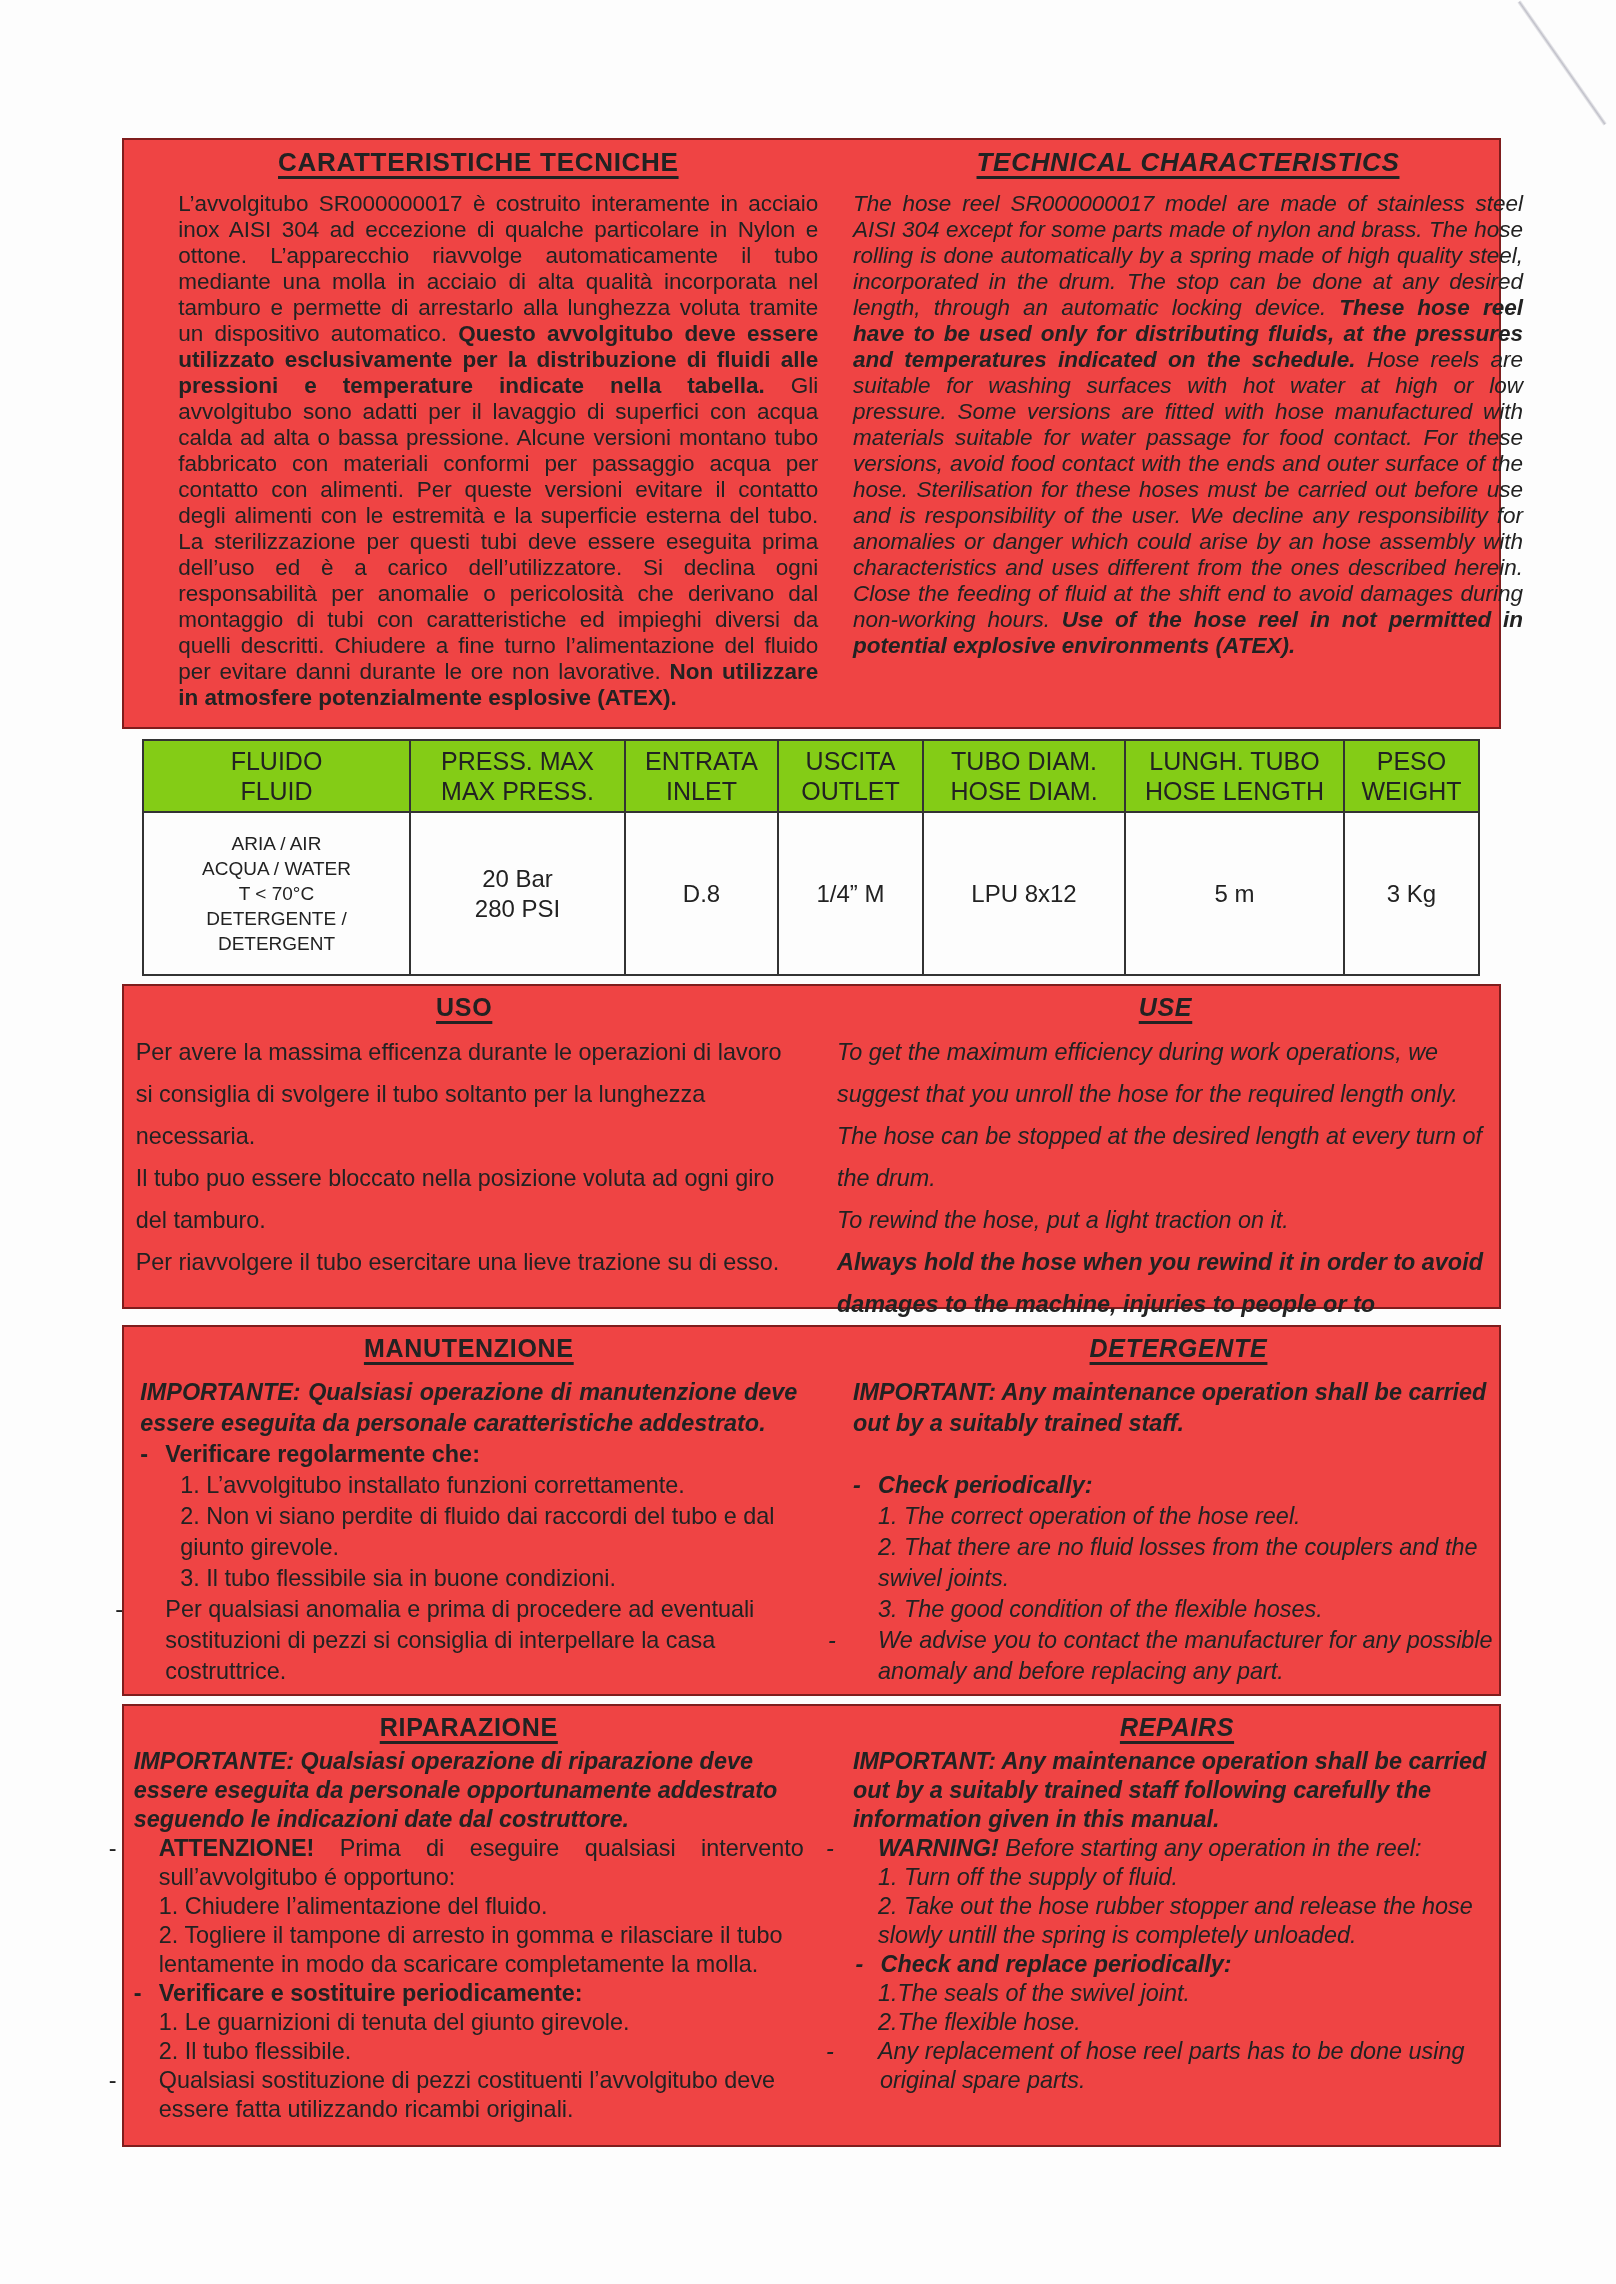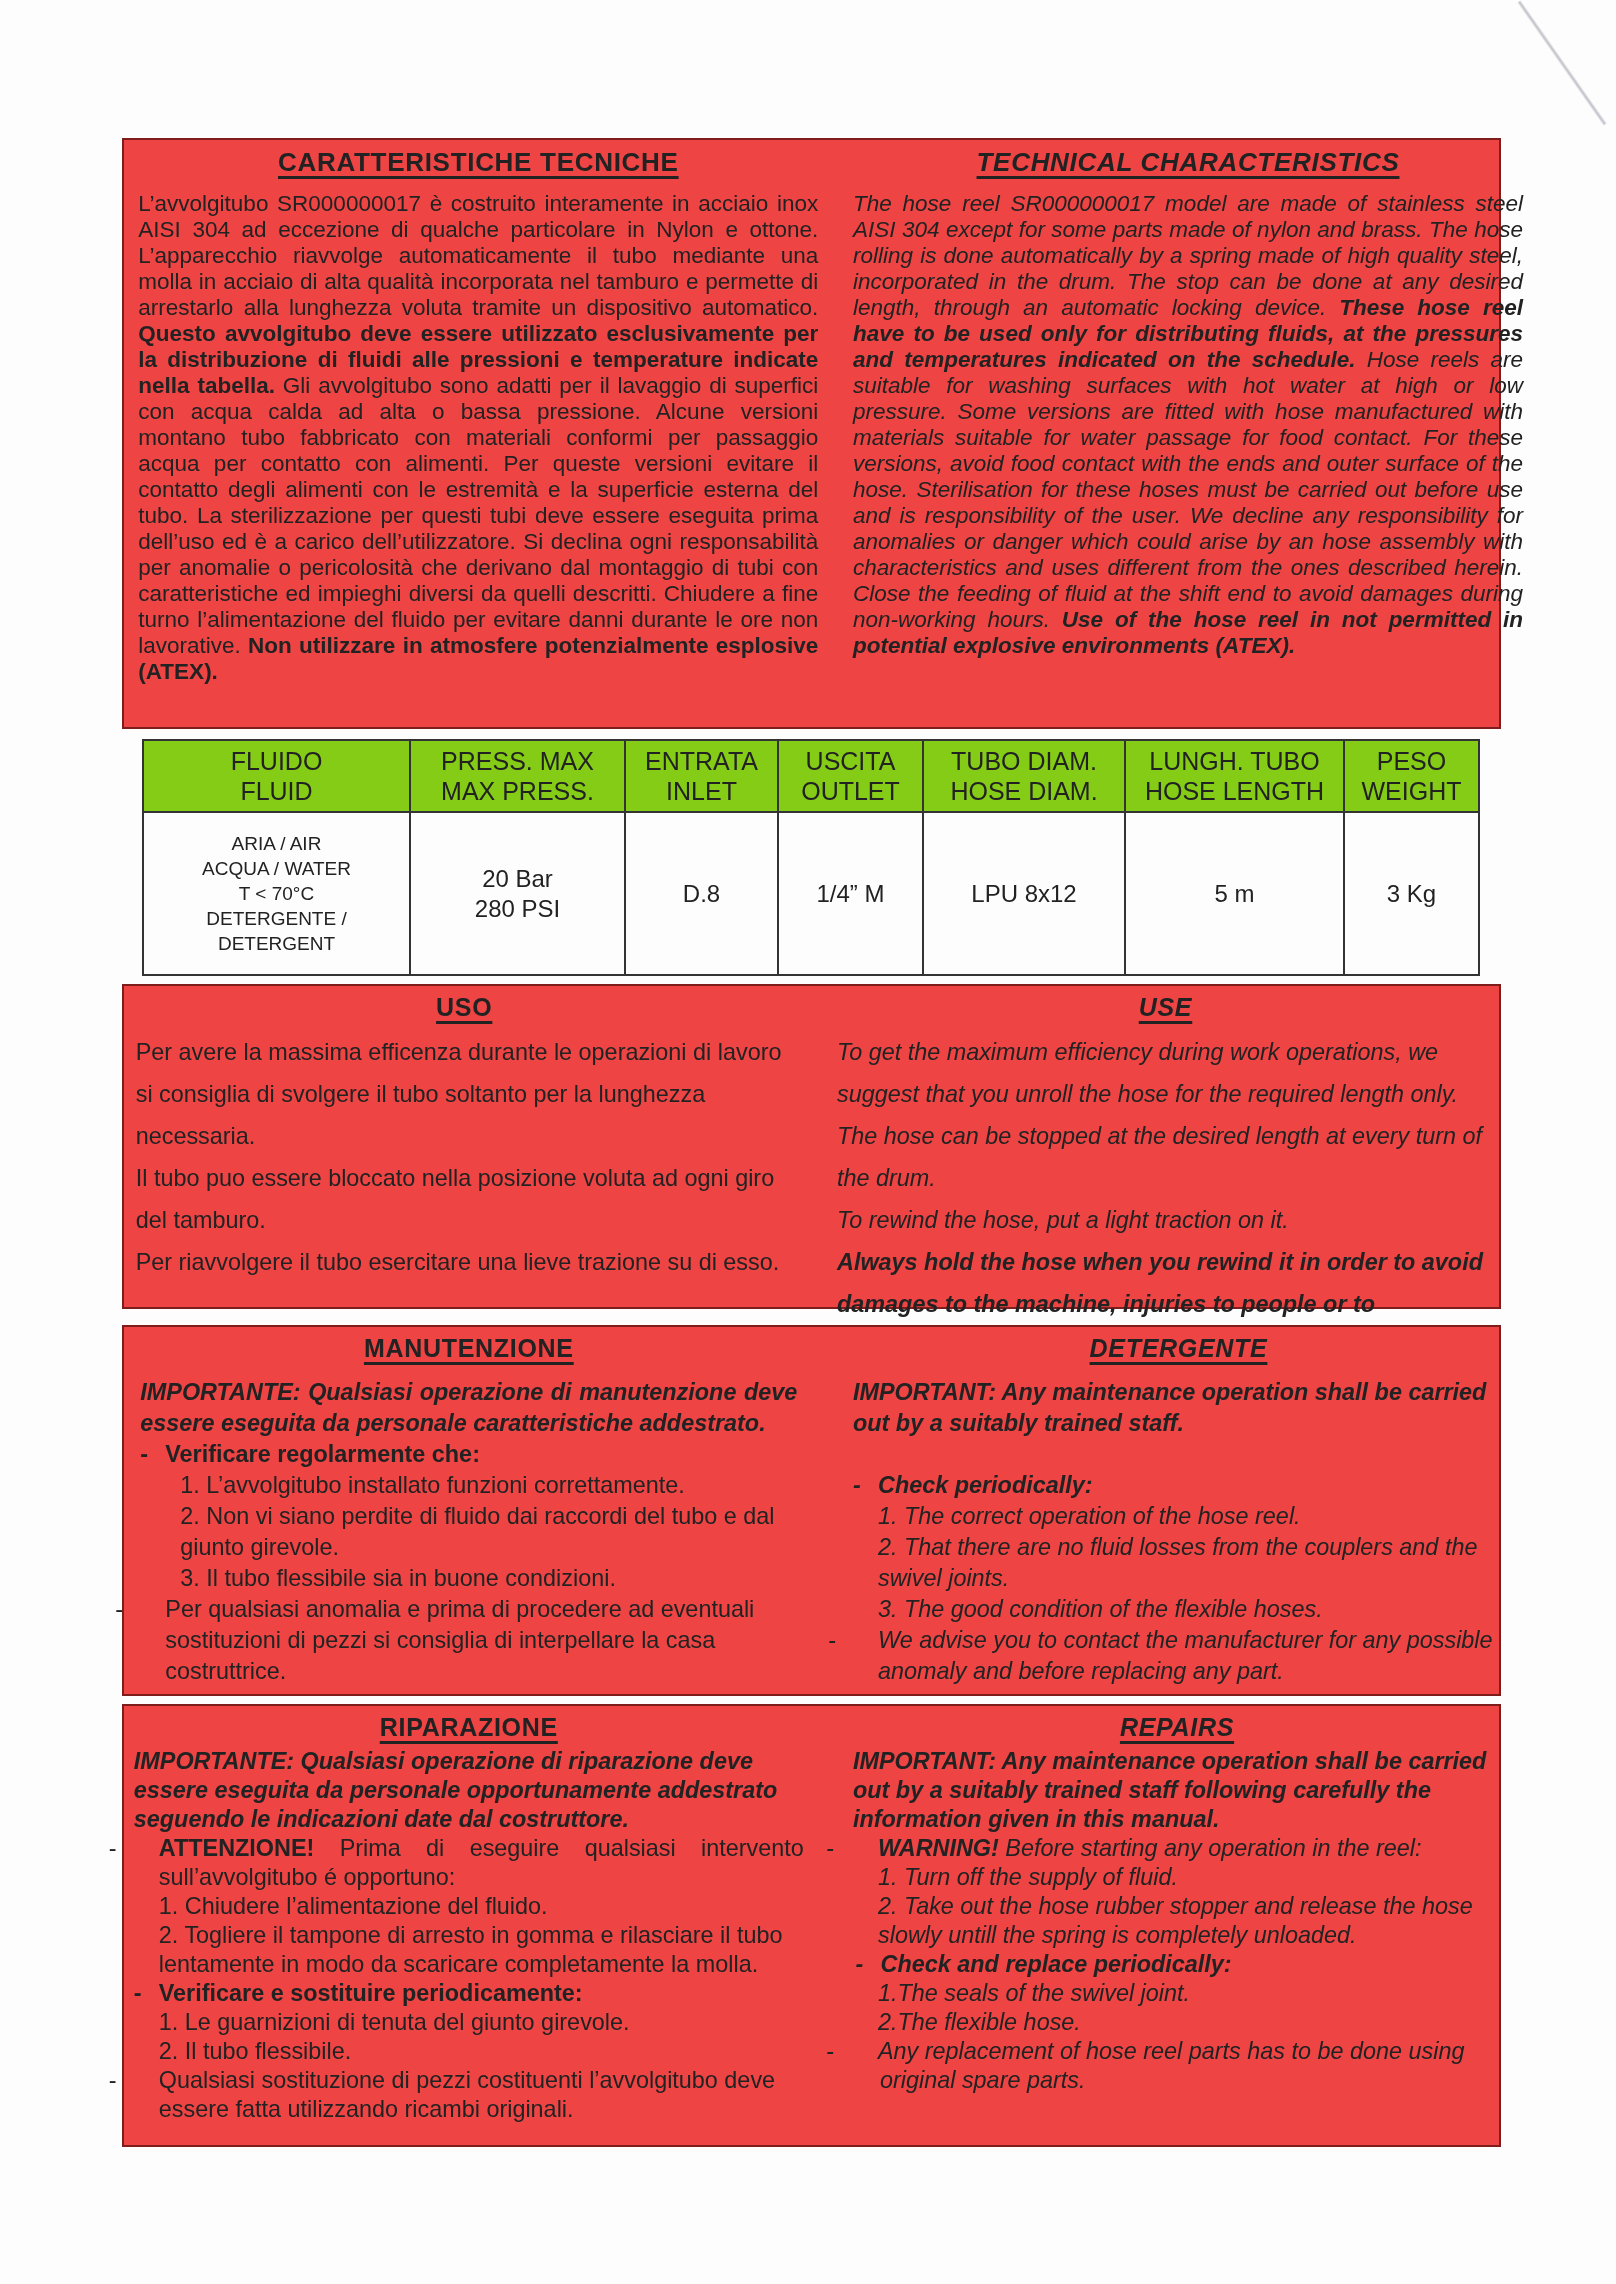--- a/index.html
+++ b/index.html
@@ -38,21 +38,21 @@
   table.spec td.fluid { font-size: 19px; line-height: 25px; }
 </style>
 </head>
 <body>
 
 <div class="fold-mark"></div>
 
 <section class="box" style="left:122px; top:138px; width:1379px; height:591px;">
   <div class="col it" style="top:6.5px;">
     <h2 class="title">CARATTERISTICHE TECNICHE</h2>
-    <p class="para" style="margin-top:13px;">
+    <p class="para" style="margin-top:13px;margin-left:40px;">
       <span>L’avvolgitubo SR000000017 è costruito interamente in acciaio inox AISI 304 ad eccezione di qualche particolare in Nylon e ottone. L’apparecchio riavvolge automaticamente il tubo mediante una molla in acciaio di alta qualità incorporata nel tamburo e permette di arrestarlo alla lunghezza voluta tramite un dispositivo automatico. </span><span class="b">Questo avvolgitubo deve essere utilizzato esclusivamente per la distribuzione di fluidi alle pressioni e temperature indicate nella tabella.</span><span> Gli avvolgitubo sono adatti per il lavaggio di superfici con acqua calda ad alta o bassa pressione. Alcune versioni montano tubo fabbricato con materiali conformi per passaggio acqua per contatto con alimenti. Per queste versioni evitare il contatto degli alimenti con le estremità e la superficie esterna del tubo. La sterilizzazione per questi tubi deve essere eseguita prima dell’uso ed è a carico dell’utilizzatore. Si declina ogni responsabilità per anomalie o pericolosità che derivano dal montaggio di tubi con caratteristiche ed impieghi diversi da quelli descritti. Chiudere a fine turno l’alimentazione del fluido per evitare danni durante le ore non lavorative. </span><span class="b">Non utilizzare in atmosfere potenzialmente esplosive (ATEX).</span>
     </p>
   </div>
   <div class="col en" style="top:6.5px;">
     <h2 class="title en">TECHNICAL CHARACTERISTICS</h2>
     <p class="para en" style="margin-top:13px;">
       <span>The hose reel SR000000017 model are made of stainless steel AISI 304 except for some parts made of nylon and brass. The hose rolling is done automatically by a spring made of high quality steel, incorporated in the drum. The stop can be done at any desired length, through an automatic locking device. </span><span class="b">These hose reel have to be used only for distributing fluids, at the pressures and temperatures indicated on the schedule.</span><span> Hose reels are suitable for washing surfaces with hot water at high or low pressure. Some versions are fitted with hose manufactured with materials suitable for water passage for food contact. For these versions, avoid food contact with the ends and outer surface of the hose. Sterilisation for these hoses must be carried out before use and is responsibility of the user. We decline any responsibility for anomalies or danger which could arise by an hose assembly with characteristics and uses different from the ones described herein. Close the feeding of fluid at the shift end to avoid damages during non-working hours. </span><span class="b">Use of the hose reel in not permitted in potential explosive environments (ATEX).</span>
     </p>
   </div>
 </section>

